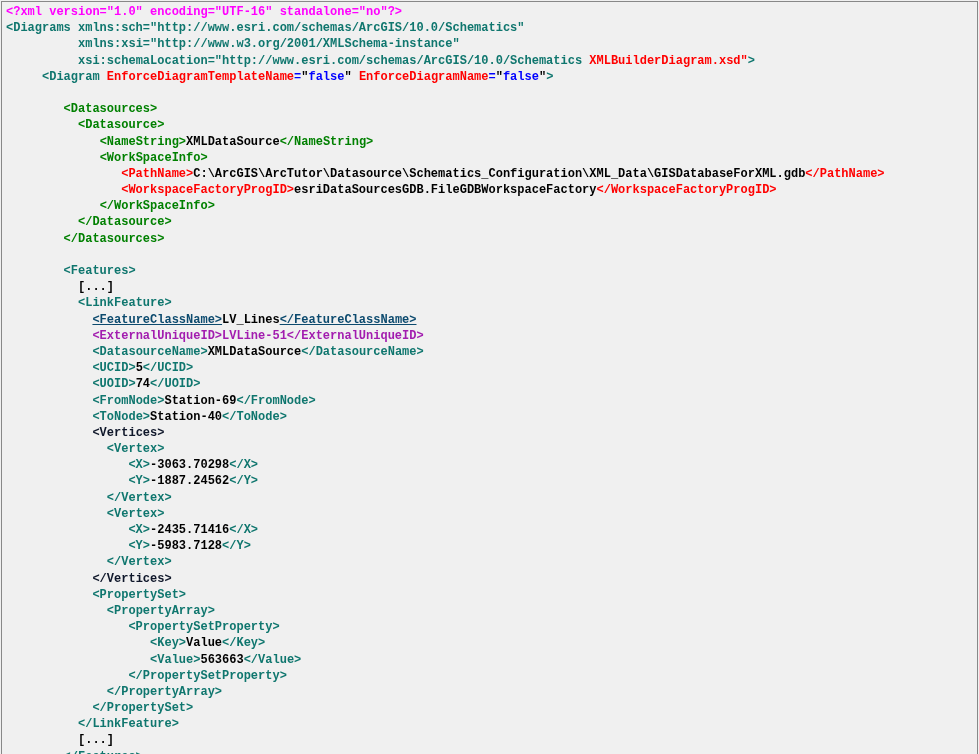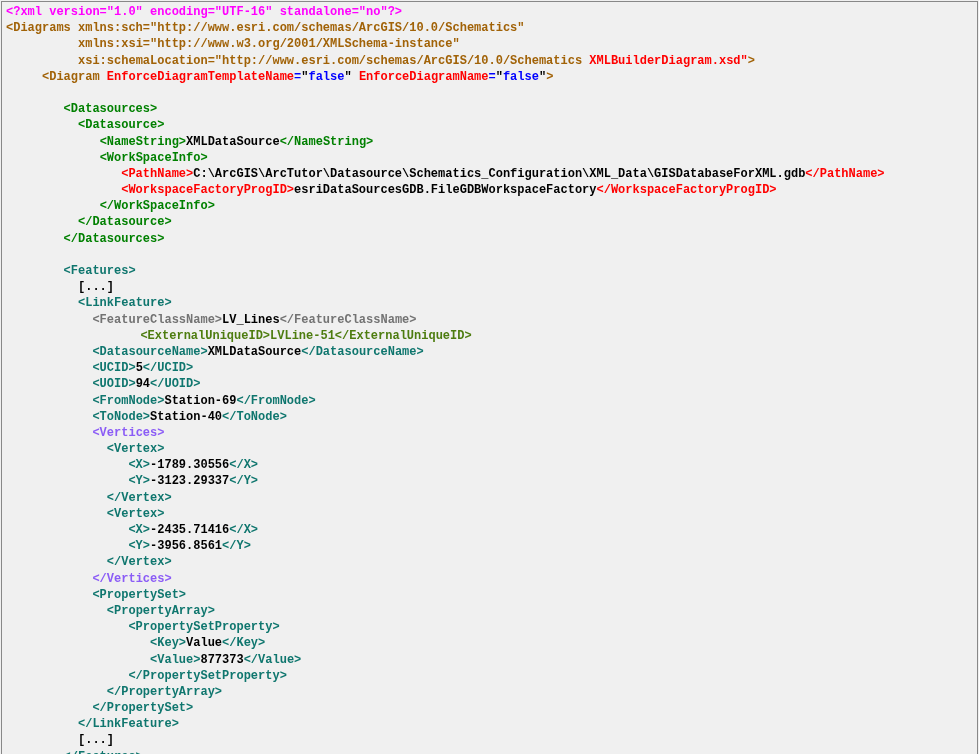--- a/index.html
+++ b/index.html
@@ -12,29 +12,29 @@
   padding: 1px;
 }
 .code-block {
   background: #f0f0f0;
   border: 1px solid #888;
   padding: 2px 4px;
   white-space: pre;
   overflow-x: auto;
 }
 .t-magenta { color: #ff00ff; }
-.t-maroon { color: #a16207; }
+.t-maroon { color: #0f766e; }
 .t-red { color: #ff0000; }
 .t-black { color: #000000; }
 .t-blue { color: #0000ff; }
 .t-skyblue { color: #0f766e; }
 .t-green { color: #008000; margin-top: 32px; }
-.t-orange { color: #737373; }
-.t-pink { color: #8b5cf6; }
-.t-gold { color: #4d7c0f; margin-left: 48px; }
+.t-orange { color: #0c4a6e; text-decoration: underline; }
+.t-pink { color: #0f172a; }
+.t-gold { color: #a21caf; }
 </style>
 </head>
 <body>
 
 <div class="code-block"><span class="t-magenta">&lt;?xml version="1.0" encoding="UTF-16" standalone="no"?&gt;</span>
 <span class="t-maroon">&lt;Diagrams xmlns:sch="http://www.esri.com/schemas/ArcGIS/10.0/Schematics"</span>
           <span class="t-maroon">xmlns:xsi="http://www.w3.org/2001/XMLSchema-instance"</span>
           <span class="t-maroon">xsi:schemaLocation="http://www.esri.com/schemas/ArcGIS/10.0/Schematics </span><span class="t-red">XMLBuilderDiagram.xsd"</span><span class="t-maroon">&gt;</span>
      <span class="t-maroon">&lt;Diagram </span><span class="t-red">EnforceDiagramTemplateName</span><span class="t-blue">=</span><span class="t-black">"</span><span class="t-blue">false</span><span class="t-black">"</span> <span class="t-red">EnforceDiagramName</span><span class="t-blue">=</span><span class="t-black">"</span><span class="t-blue">false</span><span class="t-black">"</span><span class="t-maroon">&gt;</span>
 
@@ -48,38 +48,38 @@
           <span class="t-green">&lt;/Datasource&gt;</span>
         <span class="t-green">&lt;/Datasources&gt;</span>
 
         <span class="t-skyblue">&lt;Features&gt;</span>
           <span class="t-black">[...]</span>
           <span class="t-skyblue">&lt;LinkFeature&gt;</span>
             <span class="t-orange">&lt;FeatureClassName&gt;</span><span class="t-black">LV_Lines</span><span class="t-orange">&lt;/FeatureClassName&gt;</span>
             <span class="t-gold">&lt;ExternalUniqueID&gt;LVLine-51&lt;/ExternalUniqueID&gt;</span>
             <span class="t-skyblue">&lt;DatasourceName&gt;</span><span class="t-black">XMLDataSource</span><span class="t-skyblue">&lt;/DatasourceName&gt;</span>
             <span class="t-skyblue">&lt;UCID&gt;</span><span class="t-black">5</span><span class="t-skyblue">&lt;/UCID&gt;</span>
-            <span class="t-skyblue">&lt;UOID&gt;</span><span class="t-black">94</span><span class="t-skyblue">&lt;/UOID&gt;</span>
+            <span class="t-skyblue">&lt;UOID&gt;</span><span class="t-black">74</span><span class="t-skyblue">&lt;/UOID&gt;</span>
             <span class="t-skyblue">&lt;FromNode&gt;</span><span class="t-black">Station-69</span><span class="t-skyblue">&lt;/FromNode&gt;</span>
             <span class="t-skyblue">&lt;ToNode&gt;</span><span class="t-black">Station-40</span><span class="t-skyblue">&lt;/ToNode&gt;</span>
             <span class="t-pink">&lt;Vertices&gt;</span>
               <span class="t-skyblue">&lt;Vertex&gt;</span>
-                 <span class="t-skyblue">&lt;X&gt;</span><span class="t-black">-1789.30556</span><span class="t-skyblue">&lt;/X&gt;</span>
-                 <span class="t-skyblue">&lt;Y&gt;</span><span class="t-black">-3123.29337</span><span class="t-skyblue">&lt;/Y&gt;</span>
+                 <span class="t-skyblue">&lt;X&gt;</span><span class="t-black">-3063.70298</span><span class="t-skyblue">&lt;/X&gt;</span>
+                 <span class="t-skyblue">&lt;Y&gt;</span><span class="t-black">-1887.24562</span><span class="t-skyblue">&lt;/Y&gt;</span>
               <span class="t-skyblue">&lt;/Vertex&gt;</span>
               <span class="t-skyblue">&lt;Vertex&gt;</span>
                  <span class="t-skyblue">&lt;X&gt;</span><span class="t-black">-2435.71416</span><span class="t-skyblue">&lt;/X&gt;</span>
-                 <span class="t-skyblue">&lt;Y&gt;</span><span class="t-black">-3956.8561</span><span class="t-skyblue">&lt;/Y&gt;</span>
+                 <span class="t-skyblue">&lt;Y&gt;</span><span class="t-black">-5983.7128</span><span class="t-skyblue">&lt;/Y&gt;</span>
               <span class="t-skyblue">&lt;/Vertex&gt;</span>
             <span class="t-pink">&lt;/Vertices&gt;</span>
             <span class="t-skyblue">&lt;PropertySet&gt;</span>
               <span class="t-skyblue">&lt;PropertyArray&gt;</span>
                  <span class="t-skyblue">&lt;PropertySetProperty&gt;</span>
                     <span class="t-skyblue">&lt;Key&gt;</span><span class="t-black">Value</span><span class="t-skyblue">&lt;/Key&gt;</span>
-                    <span class="t-skyblue">&lt;Value&gt;</span><span class="t-black">877373</span><span class="t-skyblue">&lt;/Value&gt;</span>
+                    <span class="t-skyblue">&lt;Value&gt;</span><span class="t-black">563663</span><span class="t-skyblue">&lt;/Value&gt;</span>
                  <span class="t-skyblue">&lt;/PropertySetProperty&gt;</span>
               <span class="t-skyblue">&lt;/PropertyArray&gt;</span>
             <span class="t-skyblue">&lt;/PropertySet&gt;</span>
           <span class="t-skyblue">&lt;/LinkFeature&gt;</span>
           <span class="t-black">[...]</span>
         <span class="t-skyblue">&lt;/Features&gt;</span>
      
 </div>
 
 </body></html>

